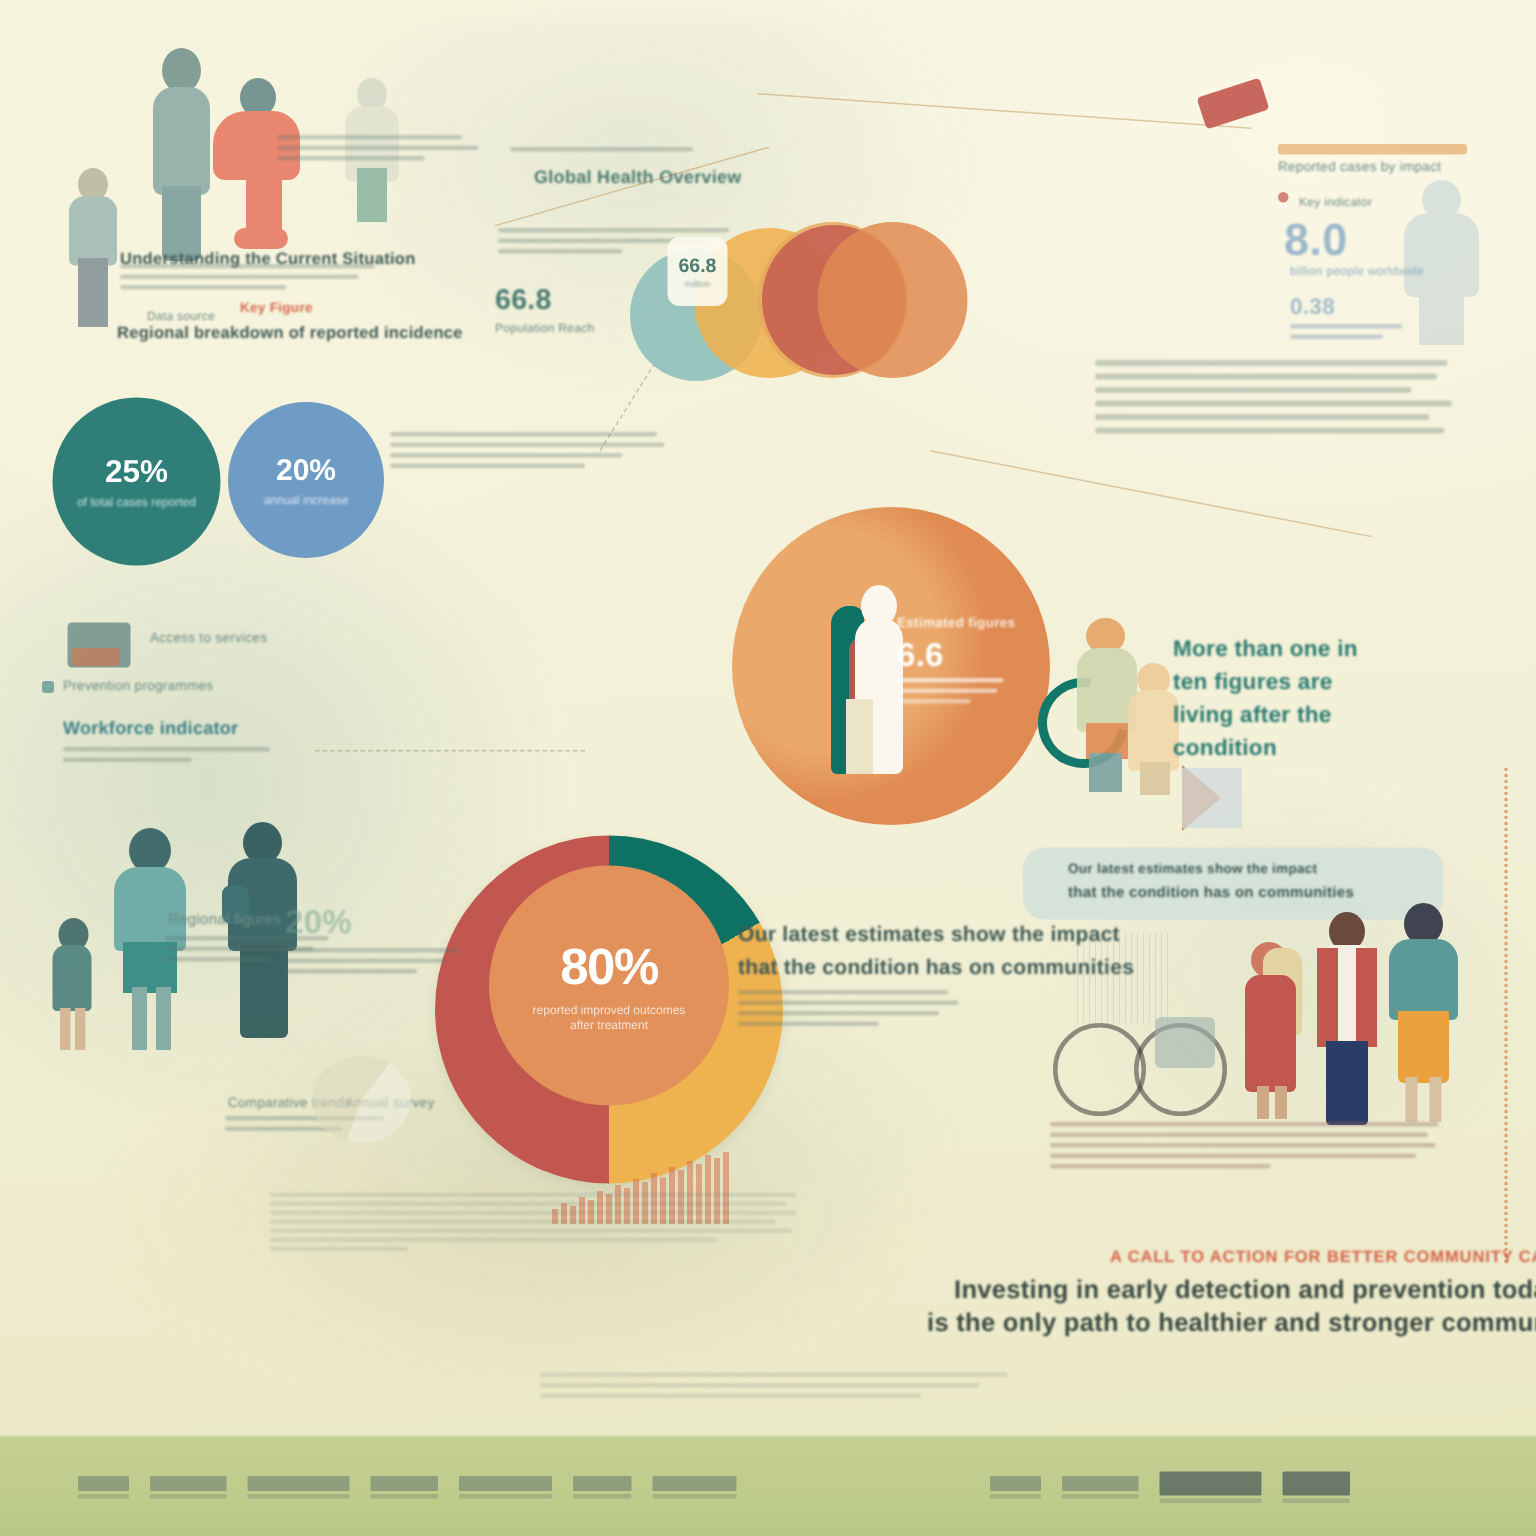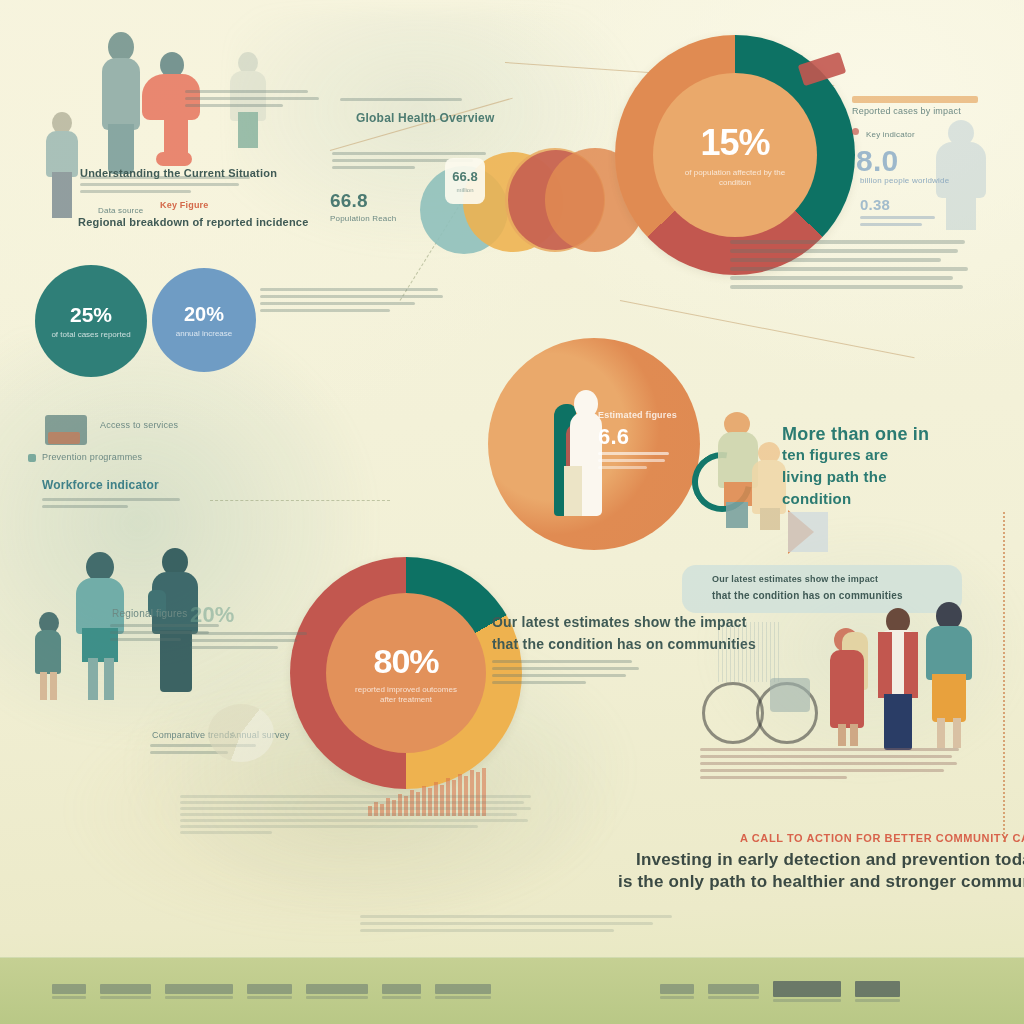--- a/index.html
+++ b/index.html
@@ -184,28 +184,20 @@
   <div class="fancircle" style="left:463px;top:152px;width:100px;height:100px;background:#eeb24f;opacity:.88;"></div>
   <div class="fancircle" style="left:505px;top:148px;width:100px;height:104px;background:#e8a95f;opacity:.85;"></div>
   <div class="fancircle" style="left:508px;top:150px;width:96px;height:100px;background:#c2574f;opacity:.8;"></div>
   <div class="fancircle" style="left:545px;top:148px;width:100px;height:104px;background:#e08b52;opacity:.85;"></div>
 
   <div class="statcircle" style="left:445px;top:158px;width:40px;height:46px;border-radius:8px;background:rgba(252,250,238,.92);color:#4d7c72;">
     <span class="num" style="font-size:13px;">66.8</span>
     <span class="lbl" style="color:#6d8a84;font-size:6px;">million</span>
   </div>
 
-  <div class="pie" style="left:615px;top:35px;width:240px;height:240px;
-              background:conic-gradient(from 0deg, #0d7264 0deg 133deg, #c2574f 133deg 227deg, #e08b52 227deg 360deg);
-              box-shadow:0 2px 8px rgba(90,80,50,.10);">
-    <div class="hole" style="left:38px;top:38px;width:164px;height:164px;background:#eaa96b;">
-      <span class="big" style="font-size:36px;">15%</span>
-      <span class="cap">of population affected by the condition</span>
-    </div>
-  </div>
   <div style="position:absolute;left:800px;top:58px;width:44px;height:22px;background:#c2574f;transform:rotate(-18deg);border-radius:3px;opacity:.9;"></div>
 
   <div class="fig" style="left:930px;top:120px;width:62px;height:110px;opacity:.22;">
     <div class="head" style="left:18px;top:0;width:26px;height:26px;background:#6f9cc4;"></div>
     <div class="body" style="left:6px;top:22px;width:50px;height:56px;background:#6f9cc4;border-radius:16px 16px 6px 6px;"></div>
     <div class="body" style="left:16px;top:74px;width:30px;height:36px;background:#6f9cc4;"></div>
   </div>
   <div style="position:absolute;left:852px;top:96px;width:126px;height:7px;background:rgba(226,150,70,.55);border-radius:2px;"></div>
   <div class="headline subtle" style="left:852px;top:106px;font-size:9px;">Reported cases by impact</div>
   <div class="headline subtle" style="left:866px;top:130px;font-size:8px;">Key indicator</div>
@@ -277,34 +269,34 @@
     <div class="body" style="left:2px;top:20px;width:40px;height:56px;background:#cfd6ae;border-radius:14px 14px 4px 4px;"></div>
     <div class="body" style="left:8px;top:70px;width:28px;height:24px;background:#e08b52;"></div>
     <div class="body" style="left:10px;top:90px;width:22px;height:26px;background:#7ba2a0;"></div>
   </div>
   <div class="fig" style="left:750px;top:442px;width:38px;height:88px;opacity:.85;">
     <div class="head" style="left:8px;top:0;width:22px;height:22px;background:#efc894;"></div>
     <div class="body" style="left:2px;top:18px;width:34px;height:54px;background:#f0d7a8;border-radius:12px 12px 4px 4px;"></div>
     <div class="body" style="left:10px;top:66px;width:20px;height:22px;background:#d8c49a;"></div>
   </div>
 
-  <div class="headline" style="left:782px;top:424px;font-size:18px;color:#2b7b72;text-align:center;">More than one in</div>
+  <div class="headline" style="left:782px;top:424px;font-size:15px;color:#2b7b72;text-align:center;">More than one in</div>
   <div class="headline" style="left:782px;top:446px;font-size:15px;color:#2b7b72;">ten figures are</div>
-  <div class="headline" style="left:782px;top:468px;font-size:15px;color:#2b7b72;">living path the</div>
+  <div class="headline" style="left:782px;top:468px;font-size:15px;color:#2b7b72;">living after the</div>
   <div class="headline" style="left:782px;top:490px;font-size:15px;color:#2b7b72;">condition</div>
 
   <div class="bannerbox" style="left:788px;top:510px;width:200px;height:44px;">
     <div class="arrow" style="border-left:26px solid #e08b52;"></div>
   </div>
   <div style="position:absolute;left:788px;top:512px;width:40px;height:40px;background:#cfd9dd;opacity:.75;"></div>
 
   <div class="pie" style="left:290px;top:557px;width:232px;height:232px;
               background:conic-gradient(from 0deg, #0d7264 0deg 60deg, #eeb24f 60deg 180deg, #c2574f 180deg 360deg);
               box-shadow:0 2px 8px rgba(90,80,50,.10);">
-    <div class="hole" style="left:36px;top:36px;width:160px;height:160px;background:#e2915a;align-items:center;">
+    <div class="hole" style="left:36px;top:20px;width:160px;height:160px;background:#e2915a;align-items:center;">
       <span class="big" style="font-size:34px;">80%</span>
       <span class="cap">reported improved outcomes after treatment</span>
     </div>
   </div>
 
   <div class="headline" style="left:492px;top:614px;font-size:14px;">Our latest estimates show the impact</div>
   <div class="headline" style="left:492px;top:636px;font-size:14px;">that the condition has on communities</div>
   <div class="para blurred" style="left:492px;top:660px;width:152px;">
     <div class="fline sm" style="width:92%"></div>
     <div class="fline sm" style="width:97%"></div>

